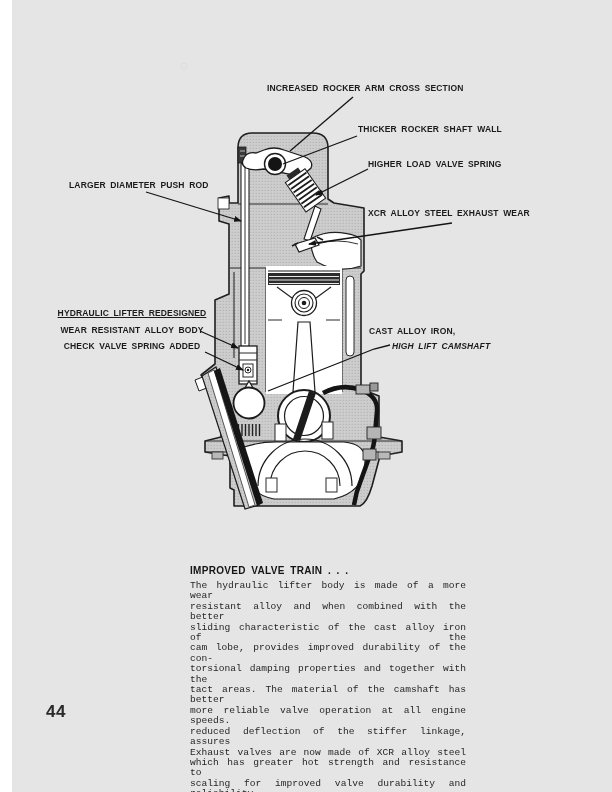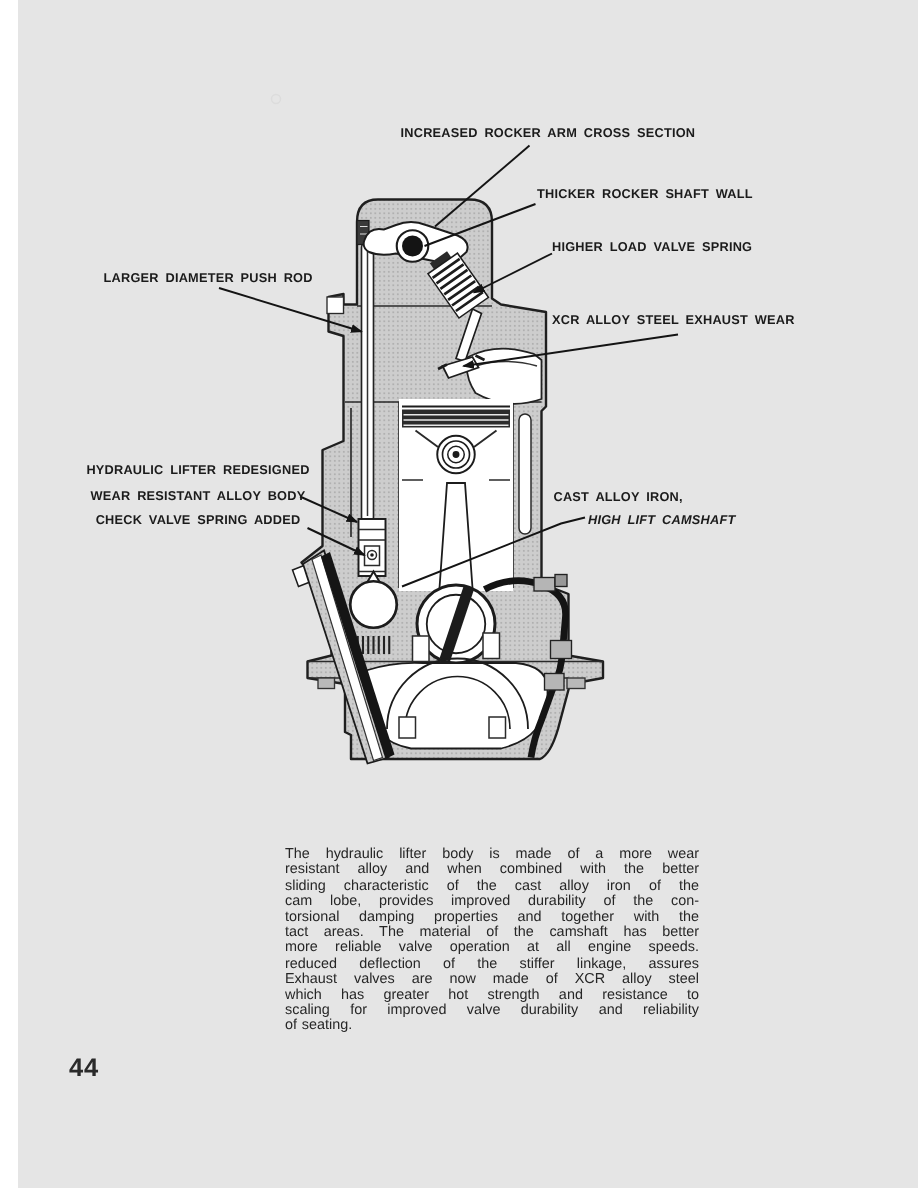--- a/index.html
+++ b/index.html
@@ -15,30 +15,30 @@
     font-family:"Liberation Sans", sans-serif;
     font-weight:700; font-size:8.5px; color:#1b1b1b;
     letter-spacing:.15px; word-spacing:2px;
   }
   .co-0{left:255px; top:83px;}
   .co-1{left:346px; top:124px;}
   .co-2{left:356px; top:159px;}
   .co-3{left:57px;  top:180px;}
   .co-4{left:356px; top:208px;}
   .co-5,.co-6,.co-7{left:45px; width:150px; text-align:center;}
-  .co-5{top:308px;} .co-6{top:324.5px;} .co-7{top:341px;}
+  .co-5{top:308px;text-decoration:underline;} .co-6{top:324.5px;} .co-7{top:341px;}
   .co-8{left:357px; top:326px;}
   .co-9{left:380px; top:341px;font-style:italic;}
   .article{position:absolute; left:178px; top:565px; width:276px;}
   .article-heading{
     font-weight:700; font-size:10px; color:#141414;
     letter-spacing:.3px; word-spacing:2.5px; margin:0 0 5px 0;
   }
   .bodyline{
-    font-family:Liberation Sans, sans-serif;
+    font-family:Liberation Mono, monospace;
     font-size:9.6px; line-height:10.4px; color:#262626;
     text-align:justify; text-align-last:justify; word-spacing:.5px;
   }
   .bodyline.last{text-align-last:left;}
   .pageno{
     position:absolute; left:34px; top:702px;
     font-weight:700; font-size:17px; color:#2a2a2a; letter-spacing:.5px;
   }
 </style>
 </head>
@@ -183,20 +183,21 @@
   <div class="callout co-2">HIGHER LOAD VALVE SPRING</div>
   <div class="callout co-3">LARGER DIAMETER PUSH ROD</div>
   <div class="callout co-4">XCR ALLOY STEEL EXHAUST WEAR</div>
   <div class="callout co-5">HYDRAULIC LIFTER REDESIGNED</div>
   <div class="callout co-6">WEAR RESISTANT ALLOY BODY</div>
   <div class="callout co-7">CHECK VALVE SPRING ADDED</div>
   <div class="callout co-8">CAST ALLOY IRON,</div>
   <div class="callout co-9">HIGH LIFT CAMSHAFT</div>
 
   <div class="article">
+    <div class="article-heading">IMPROVED VALVE TRAIN . . .</div>
     <div class="bodyline">The hydraulic lifter body is made of a more wear</div>
     <div class="bodyline">resistant alloy and when combined with the better</div>
     <div class="bodyline">sliding characteristic of the cast alloy iron of the</div>
     <div class="bodyline">cam lobe, provides improved durability of the con-</div>
     <div class="bodyline">torsional damping properties and together with the</div>
     <div class="bodyline">tact areas.  The material of the camshaft has better</div>
     <div class="bodyline">more reliable valve operation at all engine speeds.</div>
     <div class="bodyline">reduced deflection of the stiffer linkage, assures</div>
     <div class="bodyline">Exhaust valves are now made of XCR alloy steel</div>
     <div class="bodyline">which has greater hot strength and resistance to</div>

